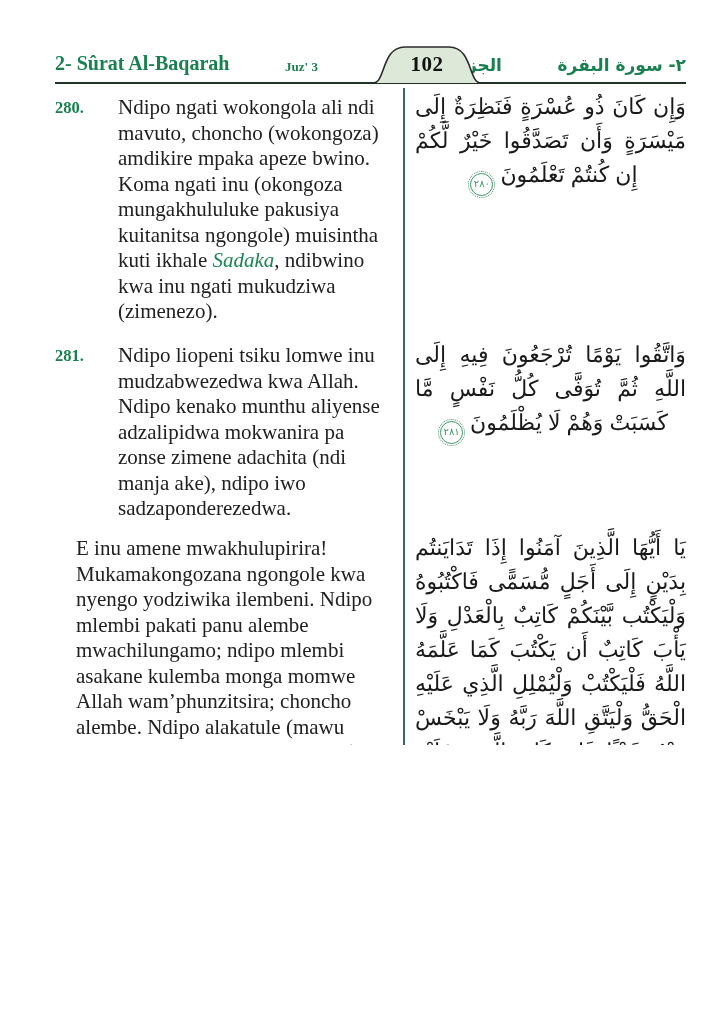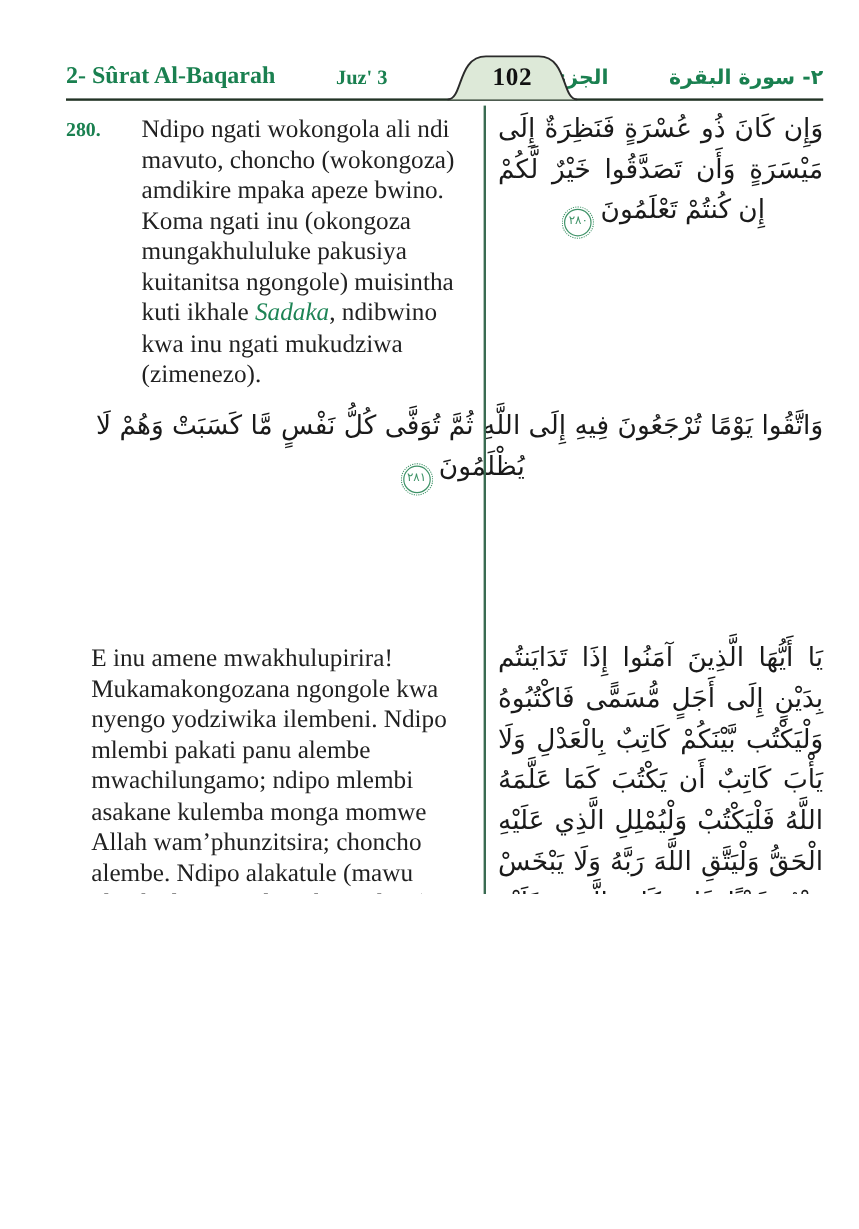--- a/index.html
+++ b/index.html
@@ -20,21 +20,21 @@
     align-items:flex-end;
     padding-top:52px;
     border-bottom:2.5px solid #223325;
   }
   .header .h-item { padding-bottom:7px; white-space:nowrap; }
   .h-title {
     font-size:20px; font-weight:bold; color:#1a8050;
   }
   .h-juz {
     margin-left:auto;
-    font-size:17px; font-weight:bold; color:#1a8050;
+    font-size:13px; font-weight:bold; color:#1a8050;
   }
   .badge-gap { width:124px; flex:0 0 auto; }
   .h-juz-ar, .h-surah-ar {
     font-family:"DejaVu Sans", sans-serif;
     font-size:17px; font-weight:bold; color:#1a8050;
     direction:rtl;
   }
   .h-surah-ar { margin-left:auto; }
   .page-badge {
     position:absolute;
@@ -124,20 +124,24 @@
 
     <div class="verse-row row-1">
       <div class="trans">
         <span class="vnum">280.</span>
         <span class="vtext"><span>Ndipo ngati wokongola ali ndi mavuto, choncho (wokongoza) amdikire mpaka apeze bwino. Koma ngati inu (okongoza mungakhululuke pakusiya kuitanitsa ngongole) muisintha kuti ikhale </span><span class="hl">Sadaka</span><span>, ndibwino kwa inu ngati mukudziwa (zimenezo).</span></span>
       </div>
       <div class="arabic"><span>وَإِن كَانَ ذُو عُسْرَةٍ فَنَظِرَةٌ إِلَى مَيْسَرَةٍ وَأَن تَصَدَّقُوا خَيْرٌ لَّكُمْ إِن كُنتُمْ تَعْلَمُونَ</span><span class="ayah-marker">٢٨٠</span></div>
     </div>
 
     <div class="verse-row row-2">
+      <div class="trans">
+        <span class="vnum">281.</span>
+        <span class="vtext"><span>Ndipo liopeni tsiku lomwe inu mudzabwezedwa kwa Allah. Ndipo kenako munthu aliyense adzalipidwa mokwanira pa zonse zimene adachita (ndi manja ake), ndipo iwo sadzaponderezedwa.</span><span class="hl"></span><span></span></span>
+      </div>
       <div class="arabic"><span>وَاتَّقُوا يَوْمًا تُرْجَعُونَ فِيهِ إِلَى اللَّهِ ثُمَّ تُوَفَّى كُلُّ نَفْسٍ مَّا كَسَبَتْ وَهُمْ لَا يُظْلَمُونَ</span><span class="ayah-marker">٢٨١</span></div>
     </div>
 
     <div class="verse-row row-3">
       <div class="trans">
         <span class="vtext"><span>E inu amene mwakhulupirira! Mukamakongozana ngongole kwa nyengo yodziwika ilembeni. Ndipo mlembi pakati panu alembe mwachilungamo; ndipo mlembi asakane kulemba monga momwe Allah wam’phunzitsira; choncho alembe. Ndipo alakatule (mawu olembedwawo ndi wokongolayo) yemwe ngongole ili pa iye. Nayenso aope Allah, Mbuye wake, ndipo asapungule chilichonse m’menemo (m’ngongole). Ndipo ngati wokongola ndiozelezeka kapena wofooka,</span><span class="hl"></span><span></span></span>
       </div>
       <div class="arabic"><span>يَا أَيُّهَا الَّذِينَ آمَنُوا إِذَا تَدَايَنتُم بِدَيْنٍ إِلَى أَجَلٍ مُّسَمًّى فَاكْتُبُوهُ وَلْيَكْتُب بَّيْنَكُمْ كَاتِبٌ بِالْعَدْلِ وَلَا يَأْبَ كَاتِبٌ أَن يَكْتُبَ كَمَا عَلَّمَهُ اللَّهُ فَلْيَكْتُبْ وَلْيُمْلِلِ الَّذِي عَلَيْهِ الْحَقُّ وَلْيَتَّقِ اللَّهَ رَبَّهُ وَلَا يَبْخَسْ مِنْهُ شَيْئًا فَإِن كَانَ الَّذِي عَلَيْهِ الْحَقُّ سَفِيهًا أَوْ ضَعِيفًا أَوْ لَا يَسْتَطِيعُ أَن يُمِلَّ هُوَ فَلْيُمْلِلْ وَلِيُّهُ بِالْعَدْلِ وَاسْتَشْهِدُوا شَهِيدَيْنِ مِن رِّجَالِكُمْ فَإِن لَّمْ يَكُونَا رَجُلَيْنِ فَرَجُلٌ وَامْرَأَتَانِ مِمَّن تَرْضَوْنَ مِنَ الشُّهَدَاءِ أَن تَضِلَّ إِحْدَاهُمَا فَتُذَكِّرَ إِحْدَاهُمَا الْأُخْرَى</span></div>
     </div>
 

